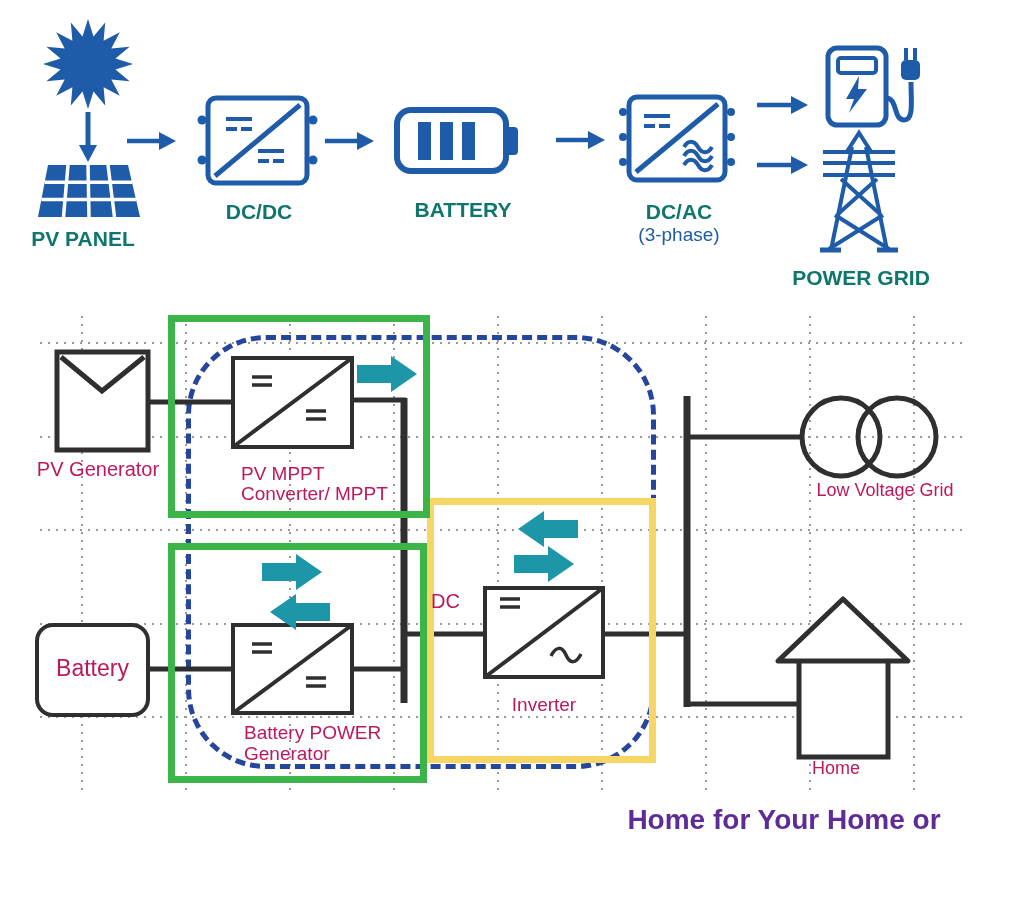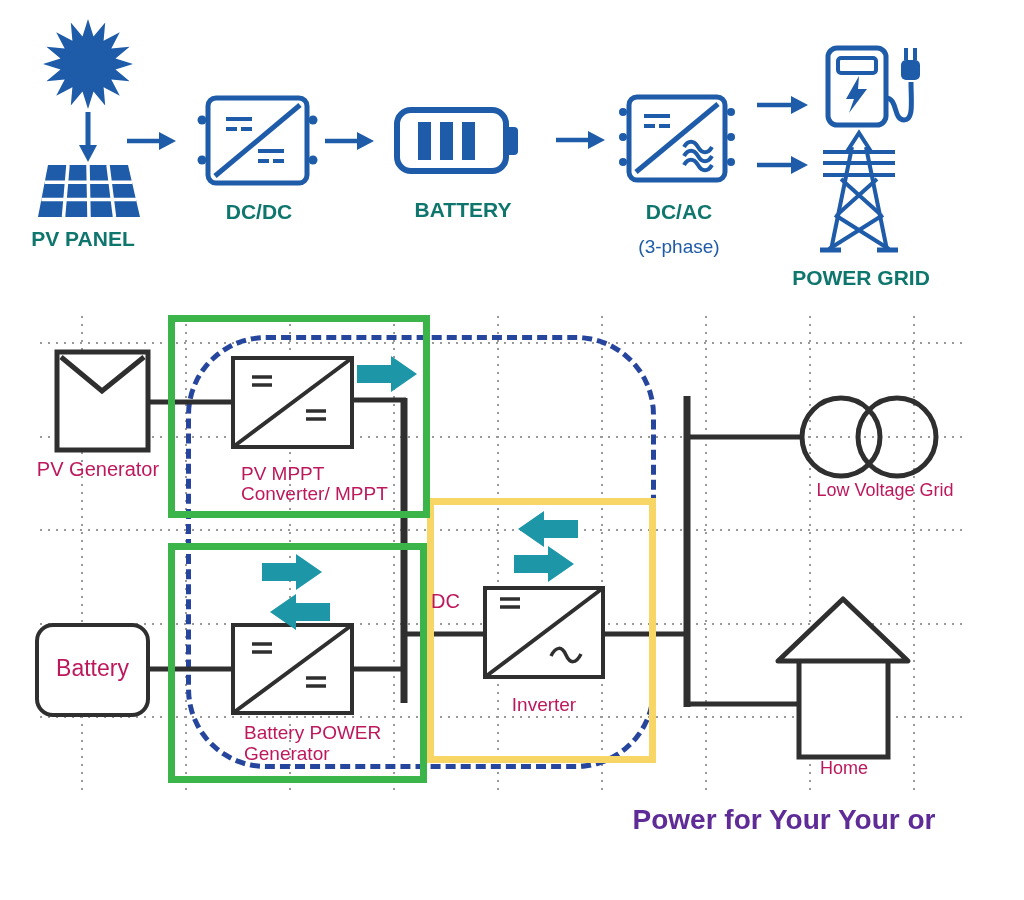--- a/index.html
+++ b/index.html
@@ -9,21 +9,21 @@
   .abs{position:absolute;}
   svg{position:absolute;left:0;top:0;overflow:visible;}
   
   #grid-svg{z-index:1;}
   #dashed-region{z-index:2;border:5px dashed #26469e;border-radius:80px;}
   #main-svg{z-index:3;}
   #yellow-region{z-index:4;border:7px solid #f8d666;}
   .green-region{z-index:5;border:7px solid #3bb54a;}
   .lbl{position:absolute;z-index:6;}
   .blue-lbl{color:#0f766e;font-weight:700;font-size:21px;text-align:center;}
-  .blue-sub{color:#1e5ba8;font-weight:400;font-size:19px;text-align:center;margin-top:12px;}
+  .blue-sub{color:#1e5ba8;font-weight:400;font-size:19px;text-align:center;}
   .schem-lbl{color:#be185d;font-size:19px;line-height:21px;}
   .purple{color:#5e2b97;font-weight:700;}
 </style>
 </head>
 <body>
 
 <div id="stage">
 
   <svg id="grid-svg" width="1024" height="900">
     <g stroke="#999999" stroke-width="2" stroke-dasharray="2 6">
@@ -243,17 +243,17 @@
 
   <div class="lbl schem-lbl" style="left:28px;top:459px;width:140px;text-align:center;font-size:20px;">PV Generator</div>
   <div class="lbl schem-lbl" style="left:241px;top:463px;width:150px;">PV MPPT</div>
   <div class="lbl schem-lbl" style="left:241px;top:483px;width:160px;">Converter/ MPPT</div>
   <div class="lbl schem-lbl" style="left:37px;top:658px;width:111px;text-align:center;font-size:23px;">Battery</div>
   <div class="lbl schem-lbl" style="left:244px;top:722px;width:150px;">Battery POWER</div>
   <div class="lbl schem-lbl" style="left:244px;top:743px;width:150px;">Generator</div>
   <div class="lbl schem-lbl" style="left:488px;top:694px;width:112px;text-align:center;">Inverter</div>
   <div class="lbl schem-lbl" style="left:431px;top:591px;width:40px;font-size:20px;">DC</div>
   <div class="lbl schem-lbl" style="left:805px;top:480px;width:160px;text-align:center;font-size:18px;">Low Voltage Grid</div>
-  <div class="lbl schem-lbl" style="left:812px;top:758px;width:64px;text-align:center;font-size:18px;">Home</div>
-
-  <div class="lbl purple" style="left:598px;top:803px;width:372px;text-align:center;font-size:28px;line-height:33px;">Power for Your Your or</div>
+  <div class="lbl schem-lbl" style="left:812px;top:758px;width:64px;font-size:18px;">Home</div>
+
+  <div class="lbl purple" style="left:598px;top:803px;width:372px;text-align:center;font-size:28px;line-height:33px;">Home for Your Home or</div>
 
 </div>
 
 </body></html>

